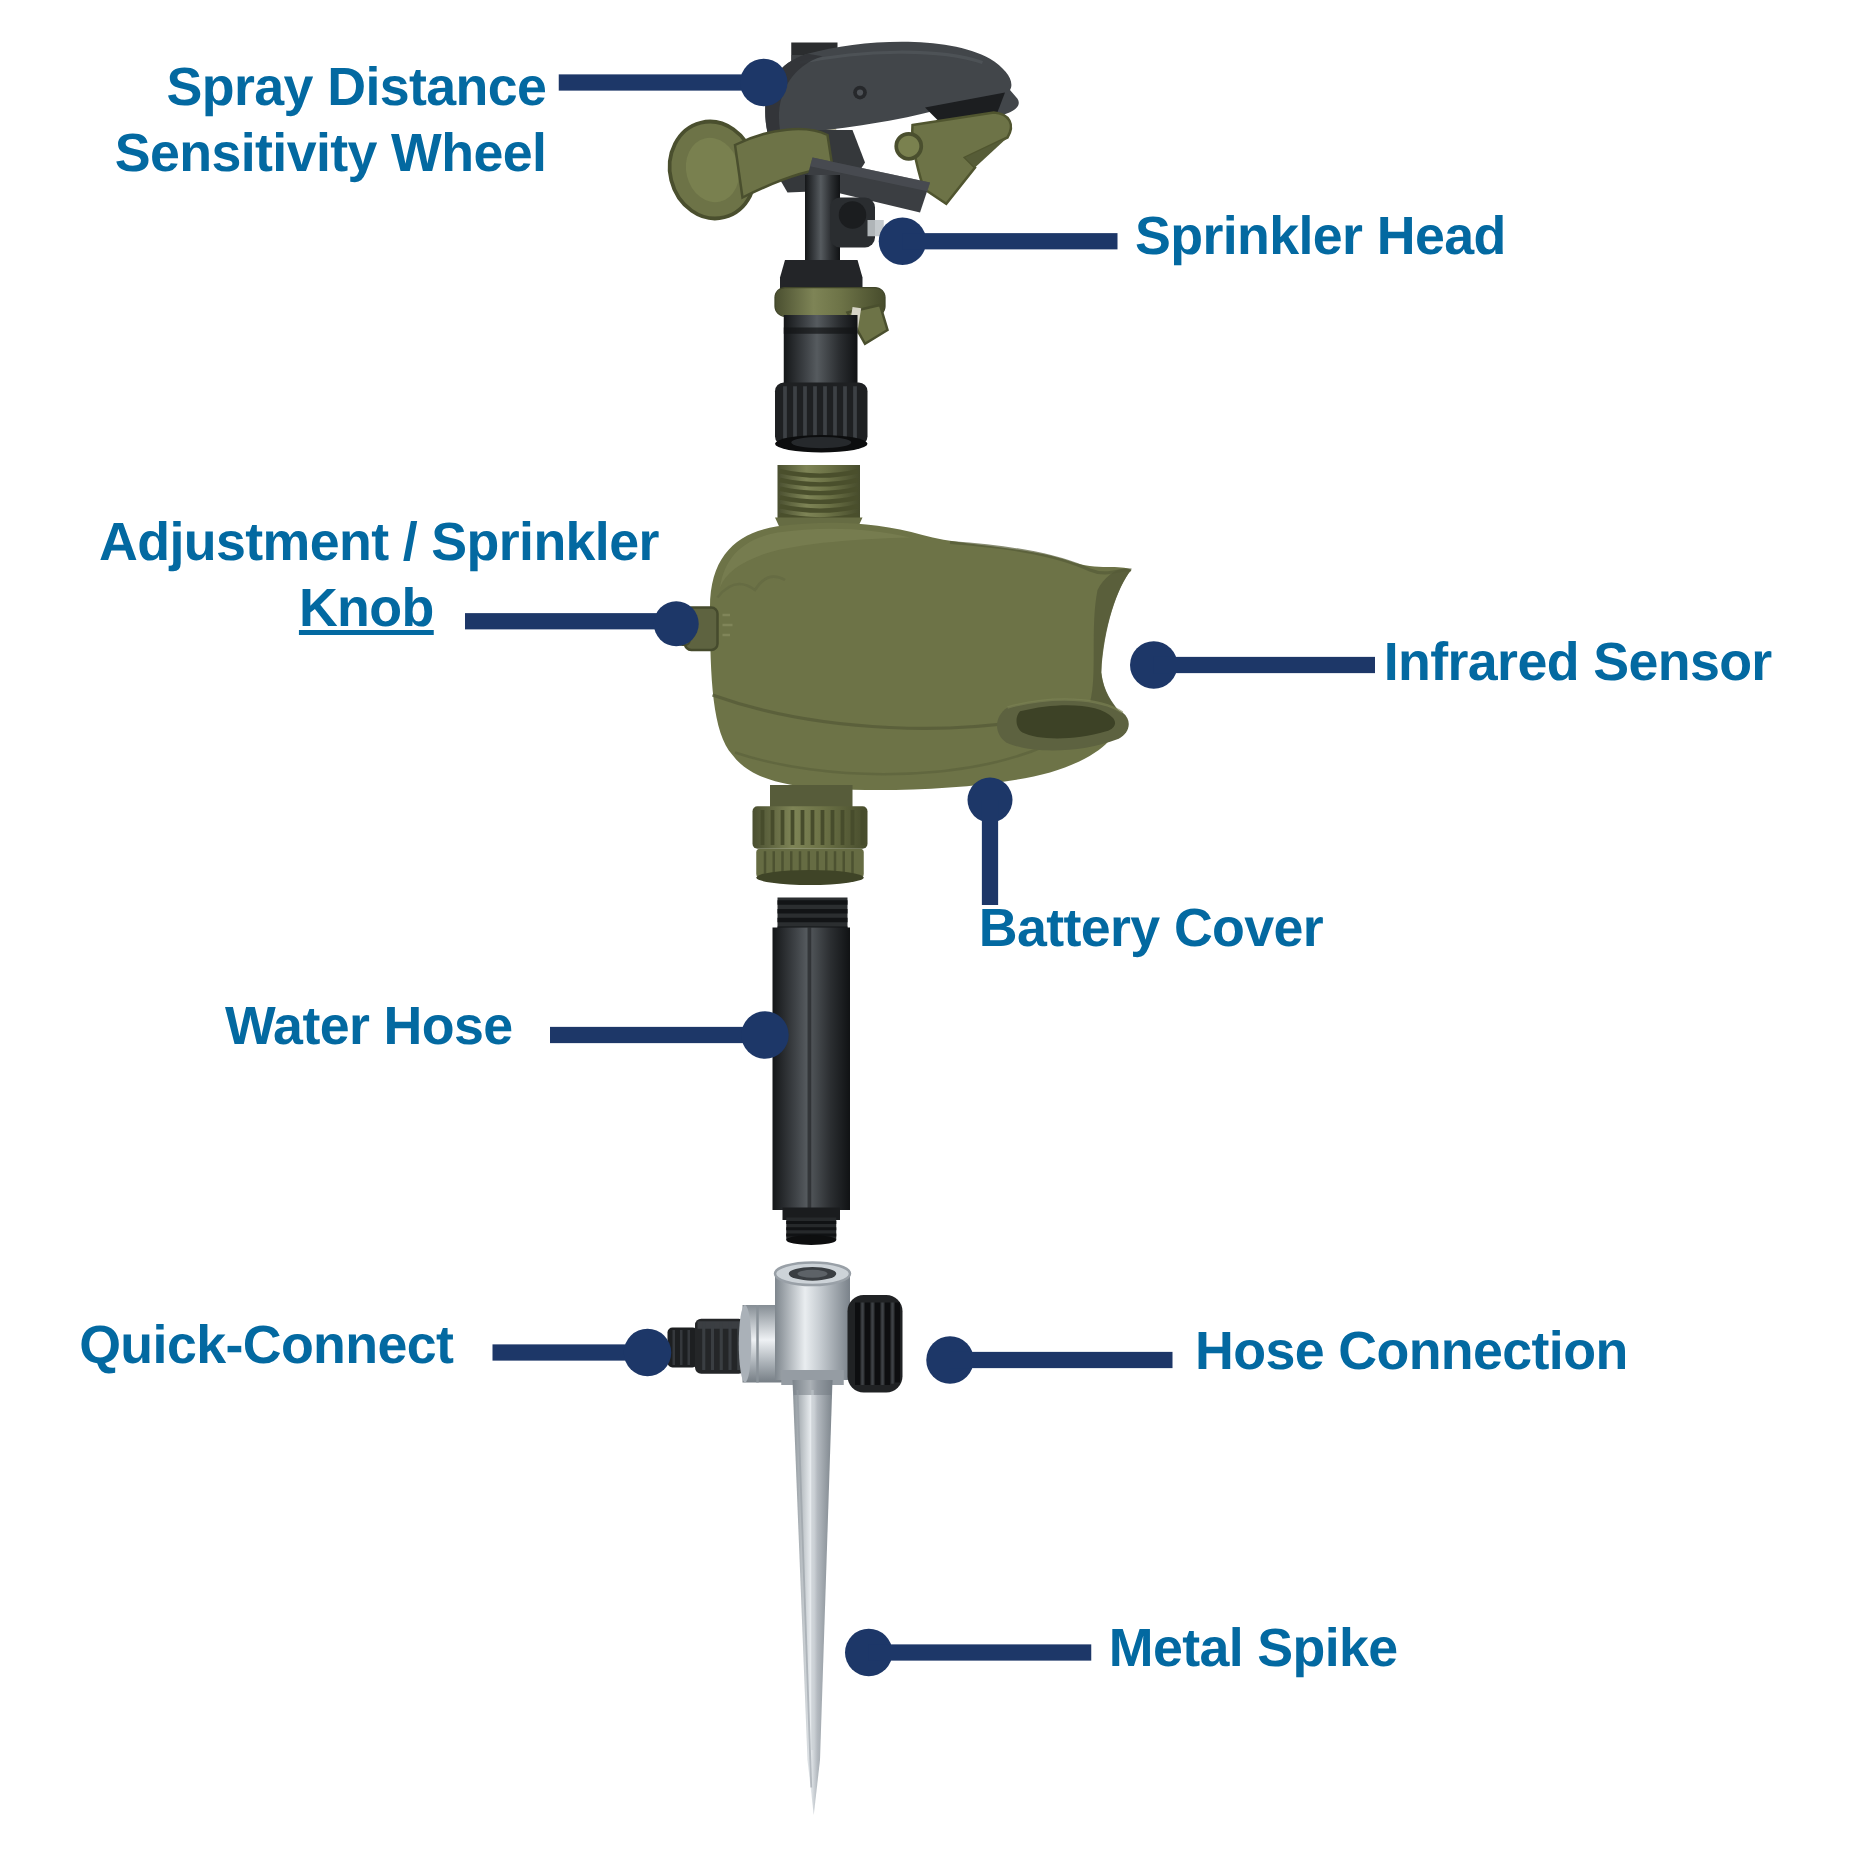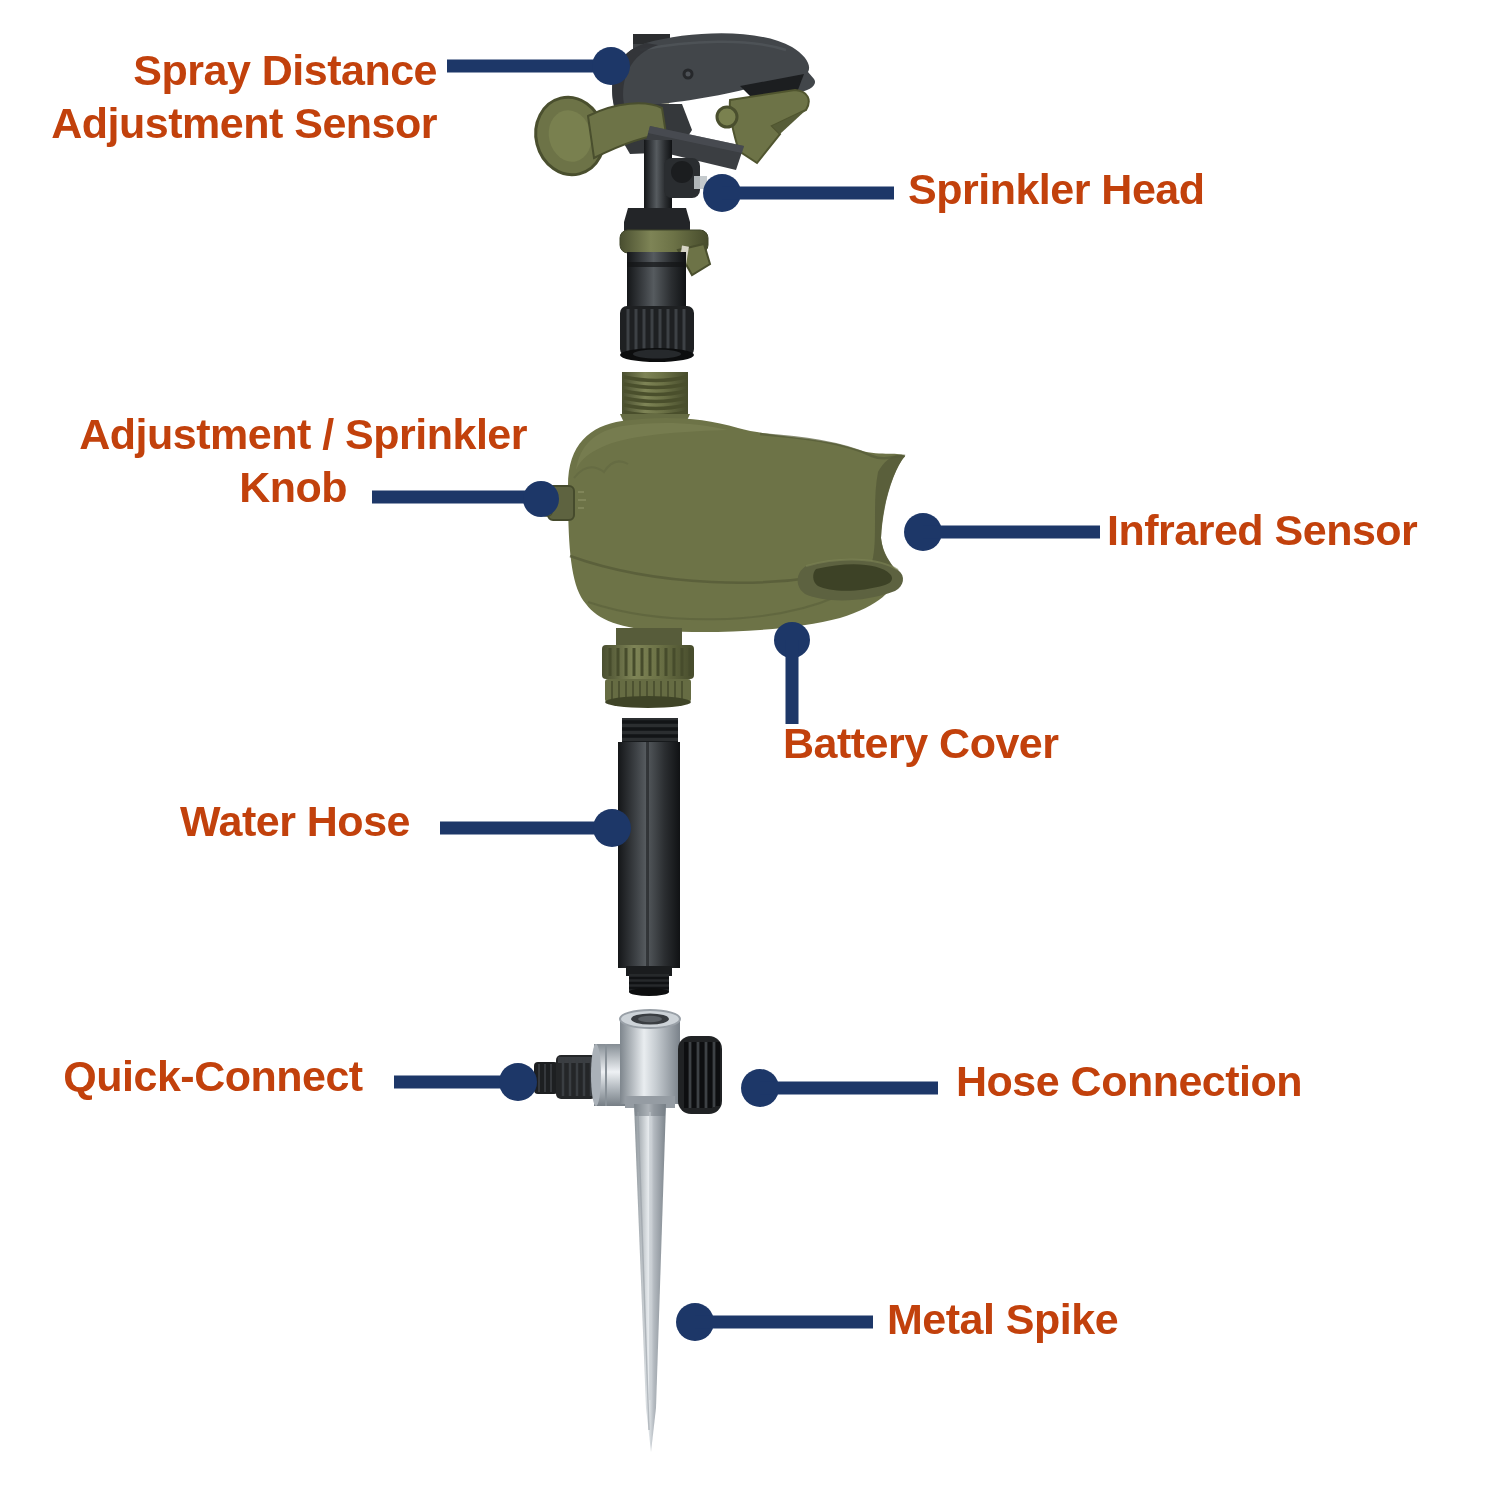--- a/index.html
+++ b/index.html
@@ -4,21 +4,21 @@
 <style>
   html,body { margin:0; padding:0; background:#ffffff; }
   .canvas {
     position:relative; width:1500px; height:1500px; background:#ffffff;
     overflow:hidden; font-family:"Liberation Sans", sans-serif;
   }
   .art { position:absolute; left:0; top:0; }
   .label {
     position:absolute; font-family:"Liberation Sans", sans-serif;
     font-weight:bold; font-size:43px; line-height:53px;
-    color:#c2410c; letter-spacing:-0.5px; white-space:nowrap;
+    color:#0369a1; letter-spacing:-0.5px; white-space:nowrap;
   }
   .label span { display:block; }
   .r { text-align:right; }
   .c { text-align:center; }
 </style>
 </head>
 <body>
 
 <div class="canvas">
 
@@ -296,30 +296,30 @@
       </g>
       <g>
         <circle cx="695" cy="1322" r="19"></circle>
           <rect x="695" y="1315.5" width="178" height="13"></rect>
       </g>
     </g>
   </svg>
 
   <div class="label r" style="top:44px; right:1063px;">
     <span>Spray Distance</span>
-    <span>Adjustment Sensor</span>
+    <span>Sensitivity Wheel</span>
   </div>
 
   <div class="label" style="top:163px; left:908px;">
     <span>Sprinkler Head</span>
   </div>
 
   <div class="label r" style="top:408px; right:973px;">
     <span>Adjustment / Sprinkler</span>
-    <span style="padding-right:180px;">Knob</span>
+    <span style="padding-right:180px;text-decoration:underline;">Knob</span>
   </div>
 
   <div class="label" style="top:504px; left:1107px;">
     <span>Infrared Sensor</span>
   </div>
 
   <div class="label" style="top:717px; left:783px;">
     <span>Battery Cover</span>
   </div>
 

